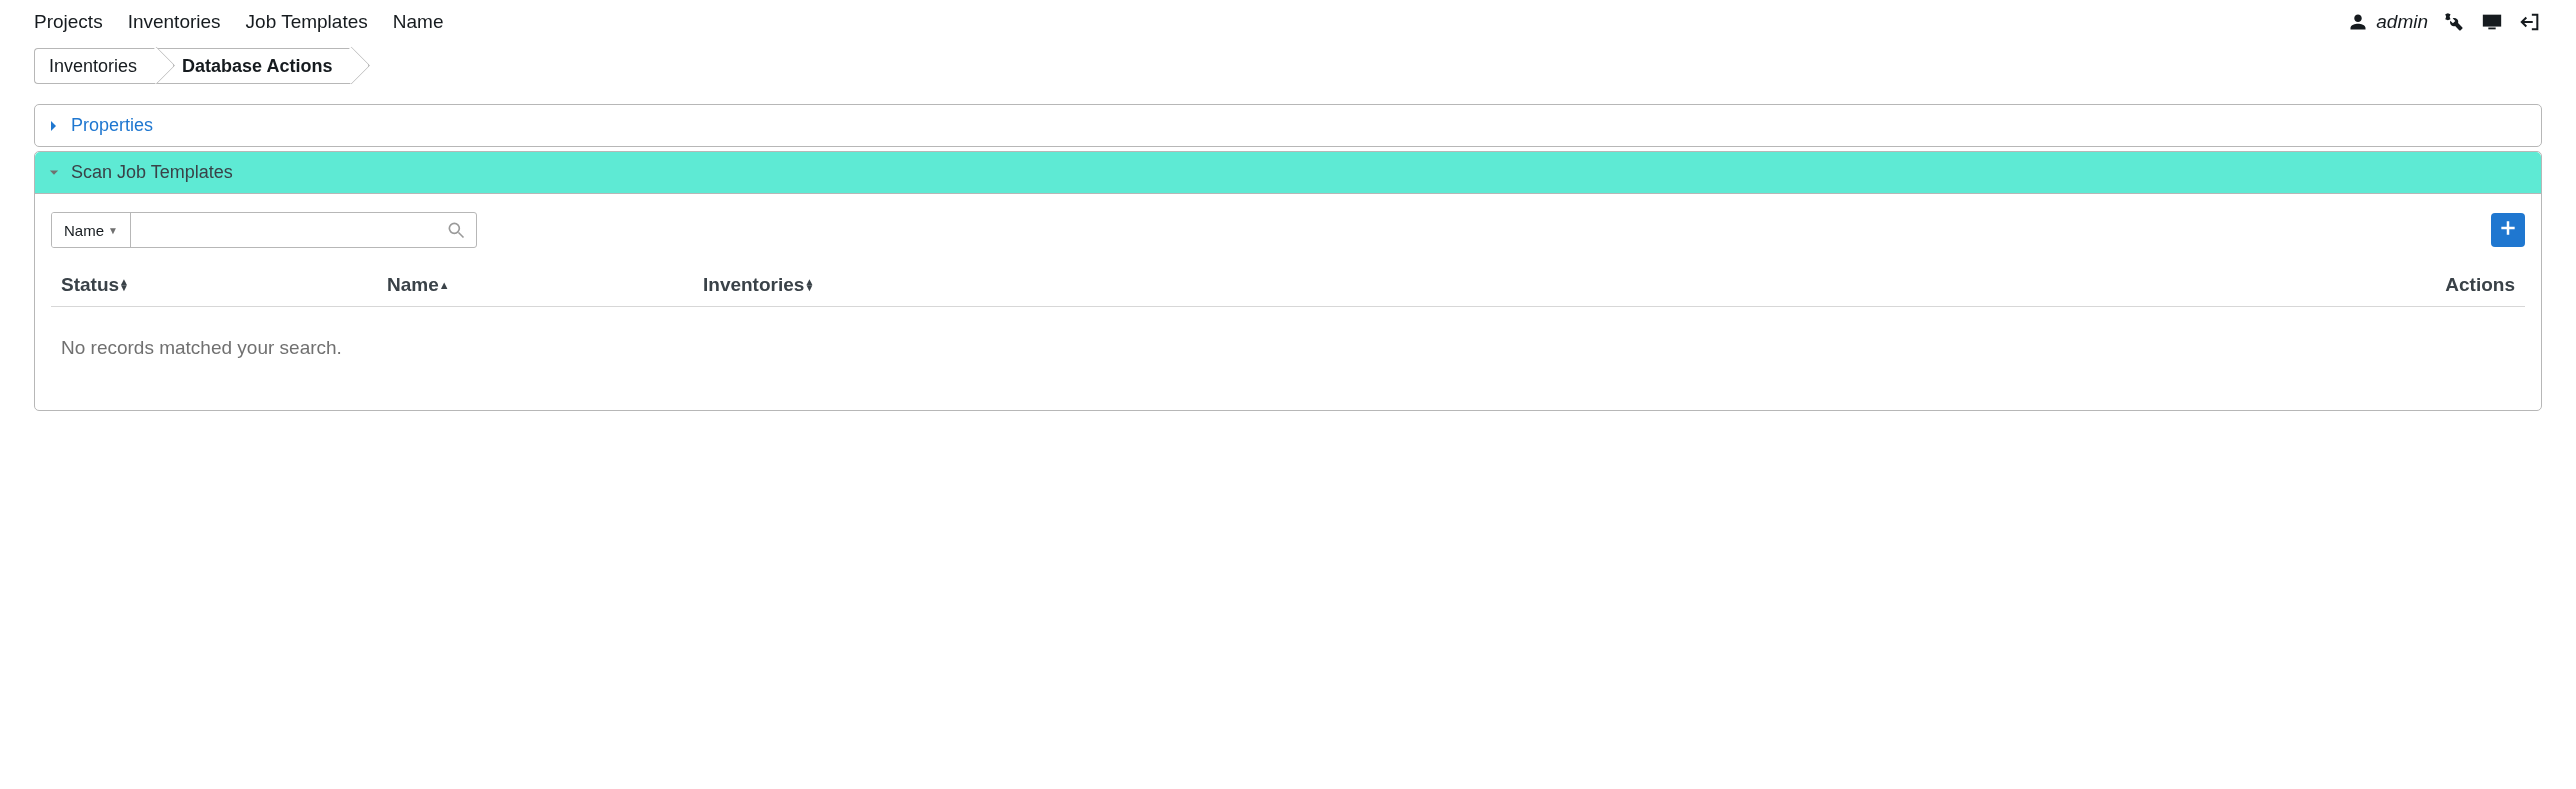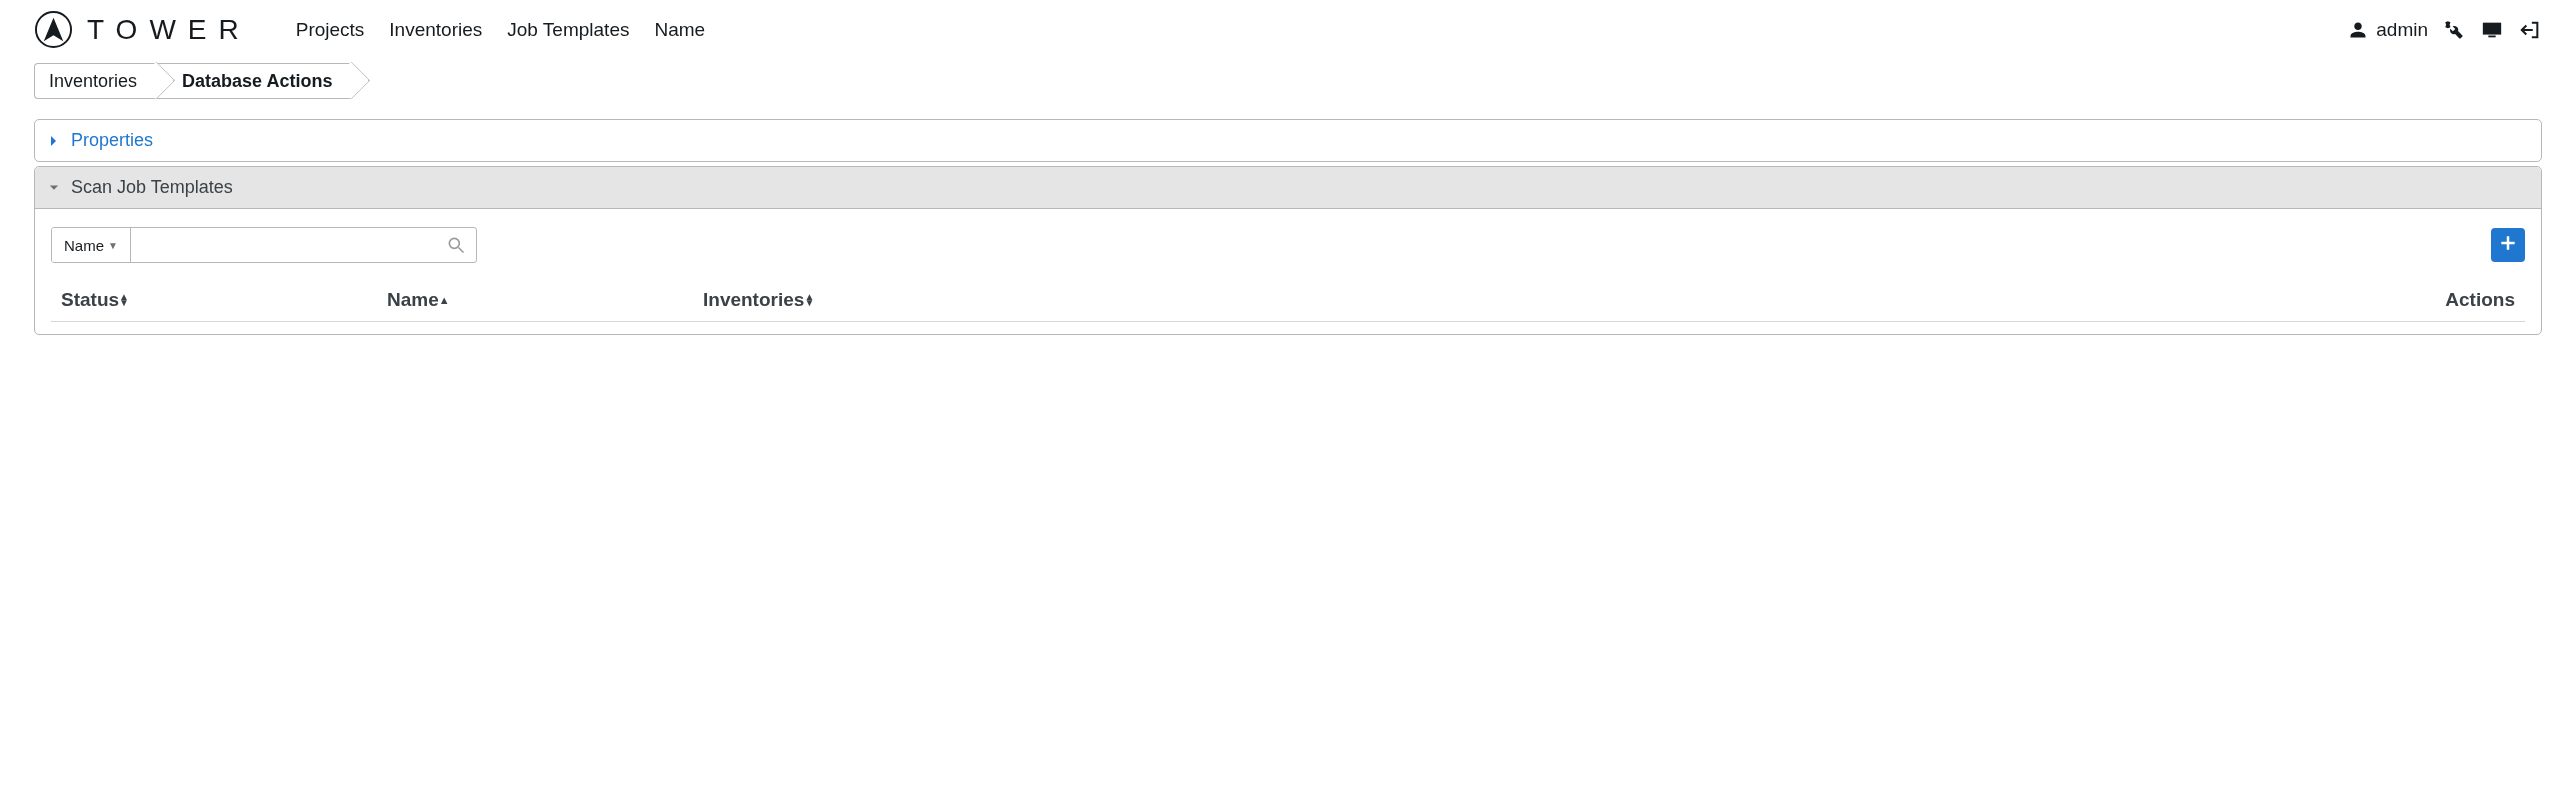--- a/index.html
+++ b/index.html
@@ -4,41 +4,41 @@
   <style>
     * { margin: 0; padding: 0; box-sizing: border-box; }
     body { font-family: -apple-system, BlinkMacSystemFont, "Segoe UI", Helvetica, Arial, sans-serif; background: #fff; color: #161b1f; }
 
     .topnav { display: flex; align-items: center; padding: 10px 34px 14px 34px; }
     .logo-wrap { display: flex; align-items: center; gap: 14px; margin-right: 45px; }
     .logo-circle { width: 39px; height: 39px; }
     .logo-text { font-size: 28px; letter-spacing: 12px; font-weight: 400; color: #161b1f; }
     .nav-items { display: flex; gap: 25px; }
     .nav-item { font-size: 19px; color: #161b1f; cursor: pointer; }
-    .topnav-right { margin-left: auto; display: flex; align-items: center; gap: 14px; }
+    .topnav-right { margin-left: auto; display: flex; align-items: center; gap: 14px; font-style: italic; }
     .user-chunk { display: flex; align-items: center; gap: 6px; cursor: pointer; }
     .user-label { font-size: 19px; }
     .right-icon { width: 24px; height: 24px; display: inline-flex; align-items: center; justify-content: center; cursor: pointer; }
 
     .page { padding: 0 34px 30px 34px; }
 
     .breadcrumb { display: flex; margin-bottom: 20px; }
     .crumb { position: relative; height: 36px; display: flex; align-items: center; padding: 0 20px 0 24px; border: 1px solid #b7b7b7; border-right: none; font-size: 18px; cursor: pointer; background: #fff; }
     .crumb:first-child { border-top-left-radius: 4px; border-bottom-left-radius: 4px; padding-left: 14px; }
     .crumb::after { content: ""; position: absolute; right: -13px; top: 3px; width: 26px; height: 26px; border-top: 1px solid #b7b7b7; border-right: 1px solid #b7b7b7; transform: rotate(45deg); background: #fff; z-index: 1; border-top-right-radius: 3px; }
     .crumb.current { font-weight: 700; }
     .crumb span { position: relative; z-index: 2; }
 
     .panel { border: 1px solid #b7b7b7; border-radius: 5px; margin-bottom: 4px; }
     .panel-header { display: flex; align-items: center; gap: 12px; padding: 10px 14px; cursor: pointer; }
     .panel-caret { width: 10px; display: inline-flex; justify-content: center; color: #707070; }
     .panel-title { font-size: 18px; font-weight: 400; }
     .panel.properties .panel-title { color: #1f77d0; }
     .panel.properties .panel-caret { color: #1f77d0; }
-    .panel.expanded .panel-header { background: #e5e5e5; border-bottom: 1px solid #b7b7b7; border-radius: 5px 5px 0 0; }
+    .panel.expanded .panel-header { background: #5eead4; border-bottom: 1px solid #b7b7b7; border-radius: 5px 5px 0 0; }
     .panel.expanded .panel-title { color: #3a4248; }
 
     .panel-body { padding: 18px 16px 12px 16px; }
 
     .search-row { display: flex; align-items: center; }
     .search-combo { display: flex; border: 1px solid #b7b7b7; border-radius: 3px; height: 36px; overflow: hidden; }
     .search-field-select { display: flex; align-items: center; gap: 4px; padding: 0 12px; border-right: 1px solid #b7b7b7; font-size: 15px; cursor: pointer; background: #fff; }
     .caret-down-sm { font-size: 10px; color: #707070; }
     .search-input-wrap { display: flex; align-items: center; width: 345px; padding: 0 10px; }
     .search-input { flex: 1; border: none; outline: none; font-size: 15px; height: 100%; }
@@ -56,29 +56,20 @@
     .sort-icon.asc-only { font-size: 11px; }
 
     .no-records { padding: 30px 10px 39px 10px; font-size: 19px; color: #707070; }
 
     .pager { text-align: right; font-size: 17px; color: #3a4248; padding-right: 2px; }
   </style>
 </head>
 <body>
 
 <div class="topnav">
-  <div class="logo-wrap">
-    <span class="logo-circle">
-      <svg viewBox="0 0 40 40" width="39" height="39">
-          <circle cx="20" cy="20" r="18" fill="none" stroke="#161b1f" stroke-width="2"></circle>
-          <path d="M20 8 L30 32 L20 26 L10 32 Z" fill="#161b1f"></path>
-        </svg>
-    </span>
-    <span class="logo-text">TOWER</span>
-  </div>
   <div class="nav-items">
     <span class="nav-item">Projects</span>
     <span class="nav-item">Inventories</span>
     <span class="nav-item">Job Templates</span>
     <span class="nav-item">Name</span>
   </div>
   <div class="topnav-right">
     <span class="user-chunk">
       <span class="right-icon">
         <svg viewBox="0 0 24 24" width="20" height="20">
@@ -179,18 +170,19 @@
             <span>Inventories</span>
             <span class="sort-icon">
                 <span>▲</span>
                 <span>▼</span>
               </span>
           </div>
           <div class="th th-actions">
             <span>Actions</span>
           </div>
         </div>
+        <div class="no-records">No records matched your search.</div>
       </div>
 
     </div>
   </div>
 </div>
 
 
 </body></html>

